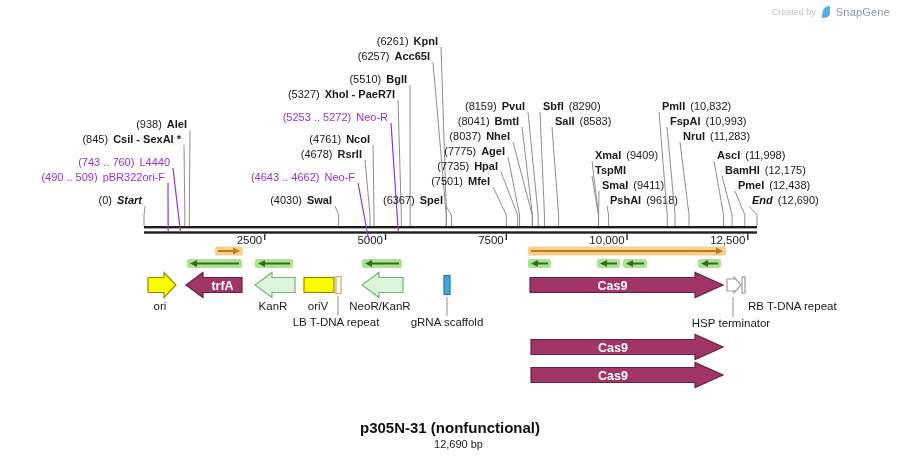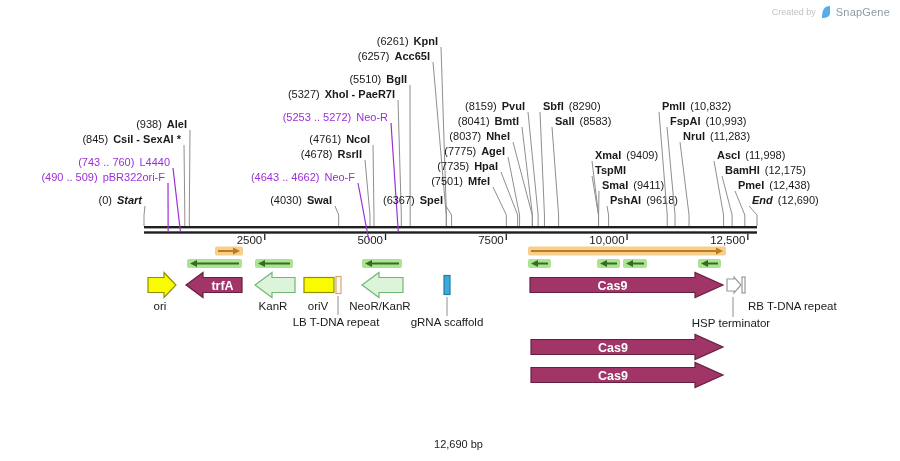--- a/index.html
+++ b/index.html
@@ -187,14 +187,15 @@
     </svg>
 
   <div class="watermark">
     <span class="wm-created">Created by</span>
     <svg width="12" height="14" viewBox="0 0 12 14">
       <path d="M2,13 C2,5 4,1 10,1 L10,8 C10,12 6,13 2,13 Z" fill="#57ade8"></path>
     </svg>
     <span class="wm-brand">SnapGene</span>
   </div>
 
+  <div class="title">p305N-31 (nonfunctional)</div>
   <div class="subtitle">12,690 bp</div>
 </div>
 
 </body></html>

